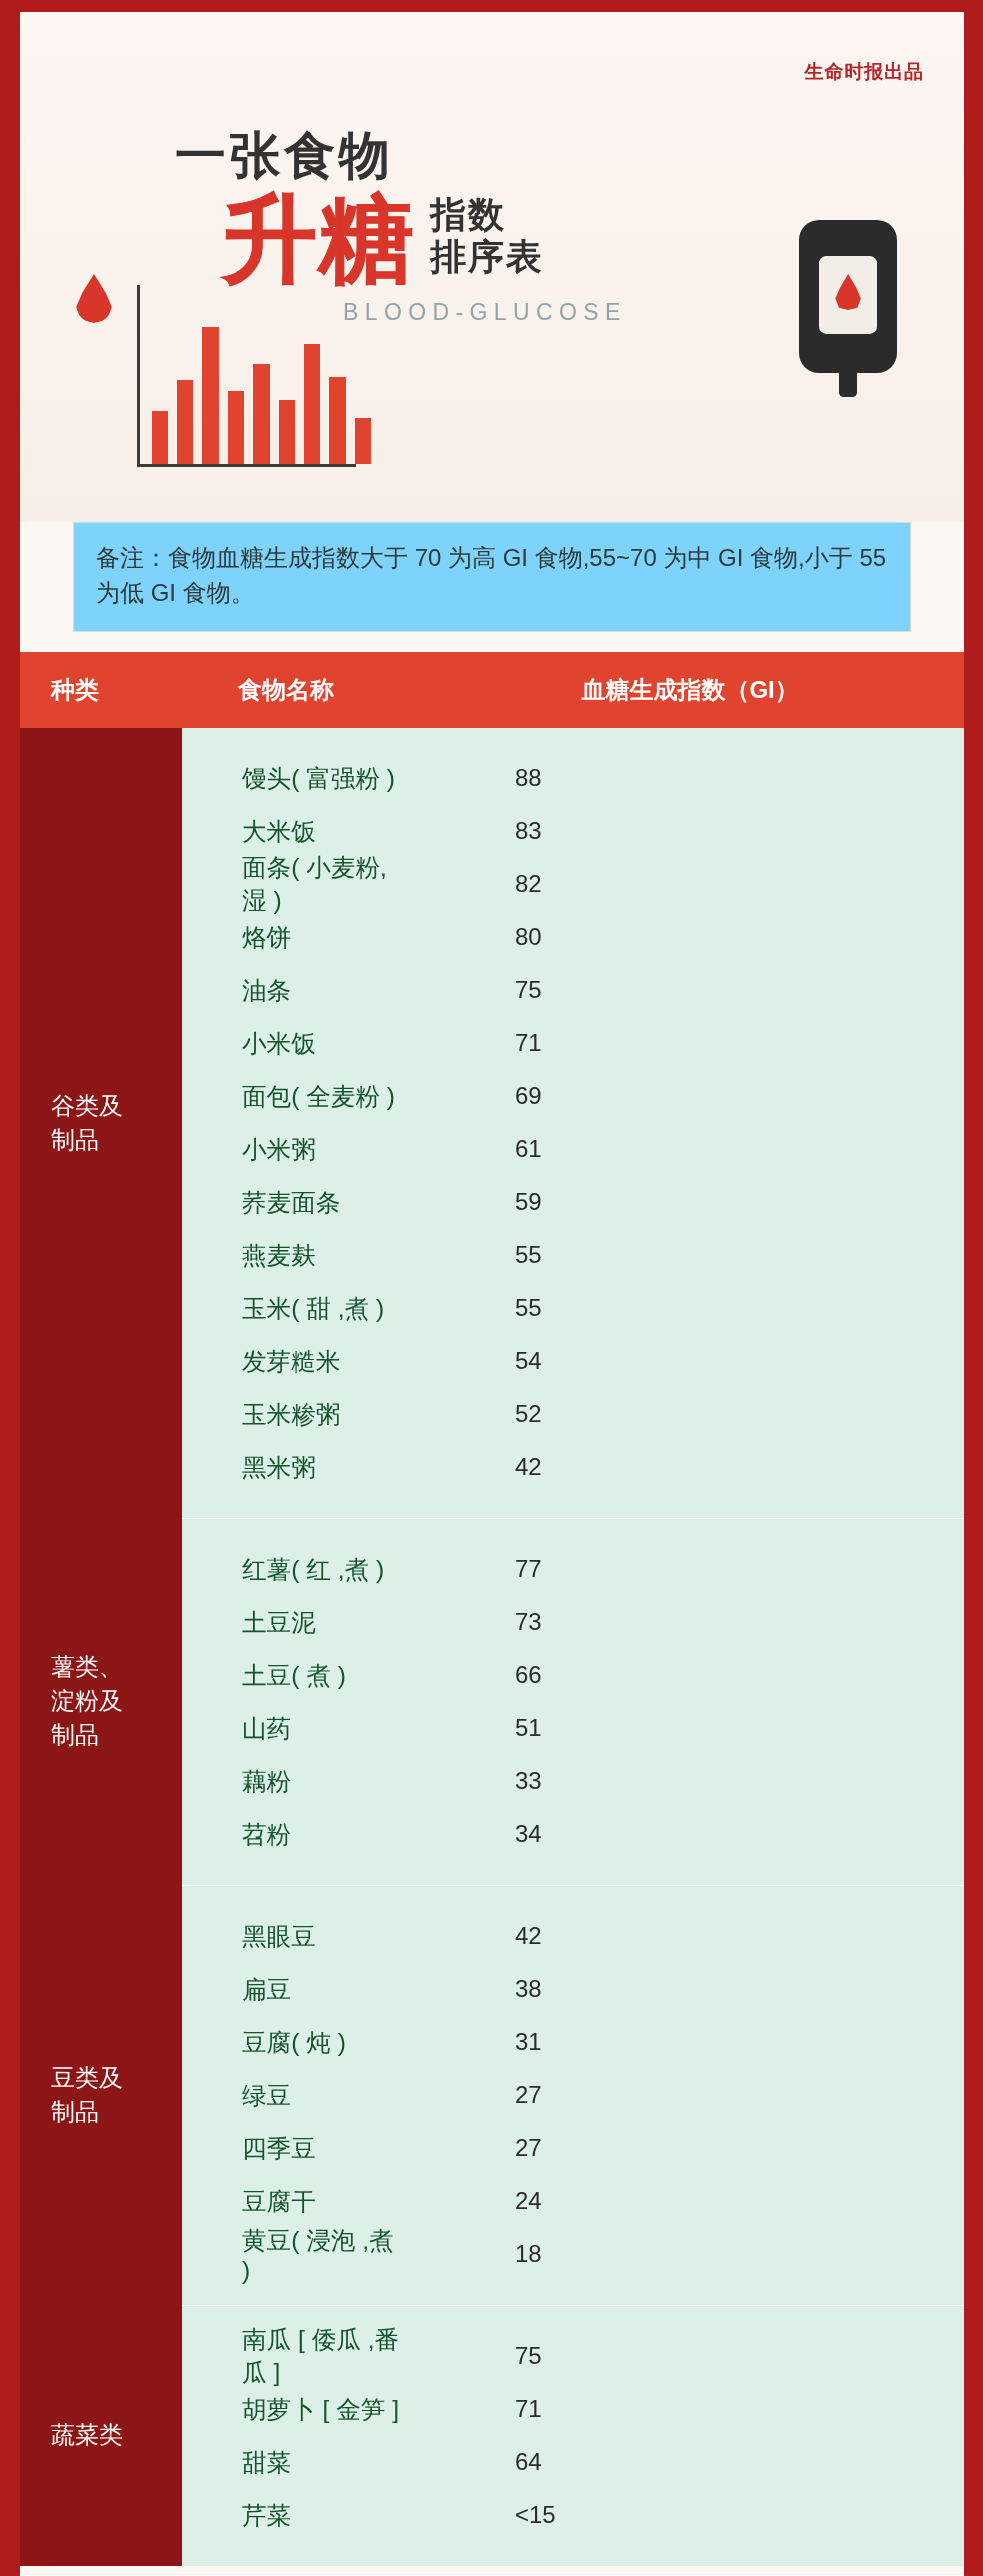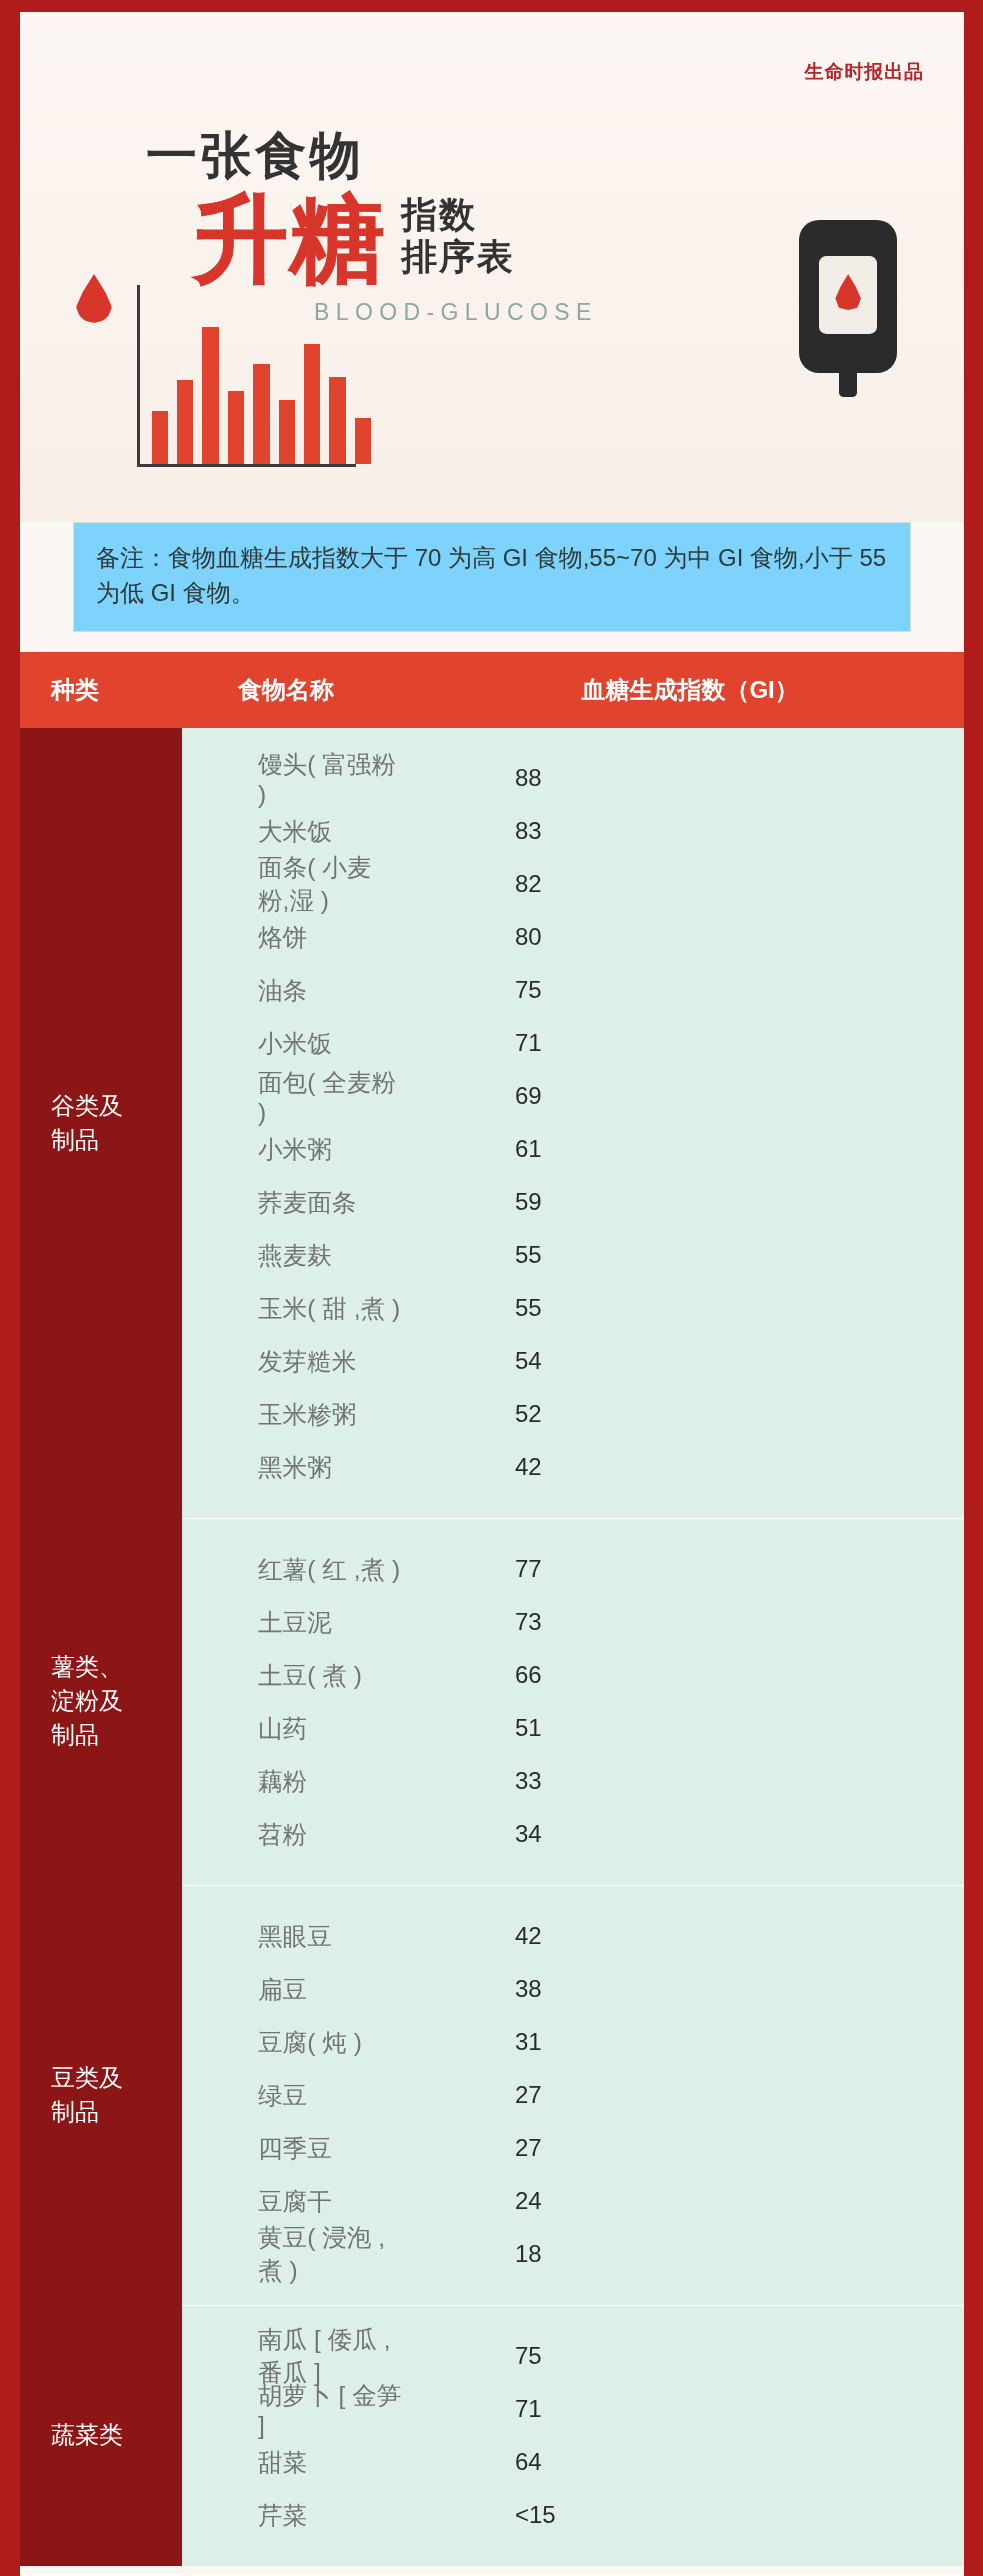--- a/index.html
+++ b/index.html
@@ -41,21 +41,21 @@
     position: absolute;
     top: 47px;
     right: 40px;
     font-size: 19px;
     font-weight: bold;
     color: #b5252a;
     letter-spacing: 0.9px;
   }
   .title-block {
     position: absolute;
-    left: 115px;
+    left: 144px;
     top: 118px;
     width: 638px;
   }
   .title-line1 {
     font-size: 51px;
     font-weight: bold;
     color: #333333;
     letter-spacing: 3.6px;
     line-height: 1;
     margin-left: 11px;
@@ -220,24 +220,24 @@
   .group + .group .group-rows {
     border-top: 1.8px solid #ffffff;
   }
   .row {
     display: flex;
     align-items: center;
     height: 53px;
   }
   .row .food {
     width: 220px;
-    padding-left: 76px;
+    padding-left: 60px;
     box-sizing: border-box;
     font-size: 24.6px;
-    color: #737373;
+    color: #14532d;
   }
   .row .gi {
     flex: 1;
     padding-left: 113px;
     box-sizing: border-box;
     font-size: 24px;
     color: #2b2b2b;
   }
 </style>
 </head>

